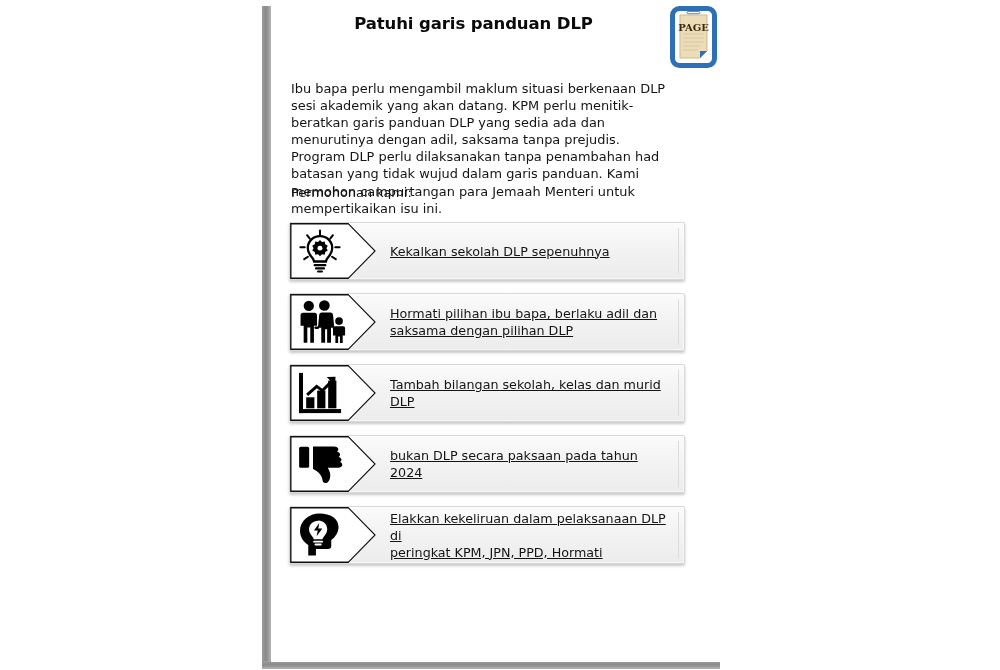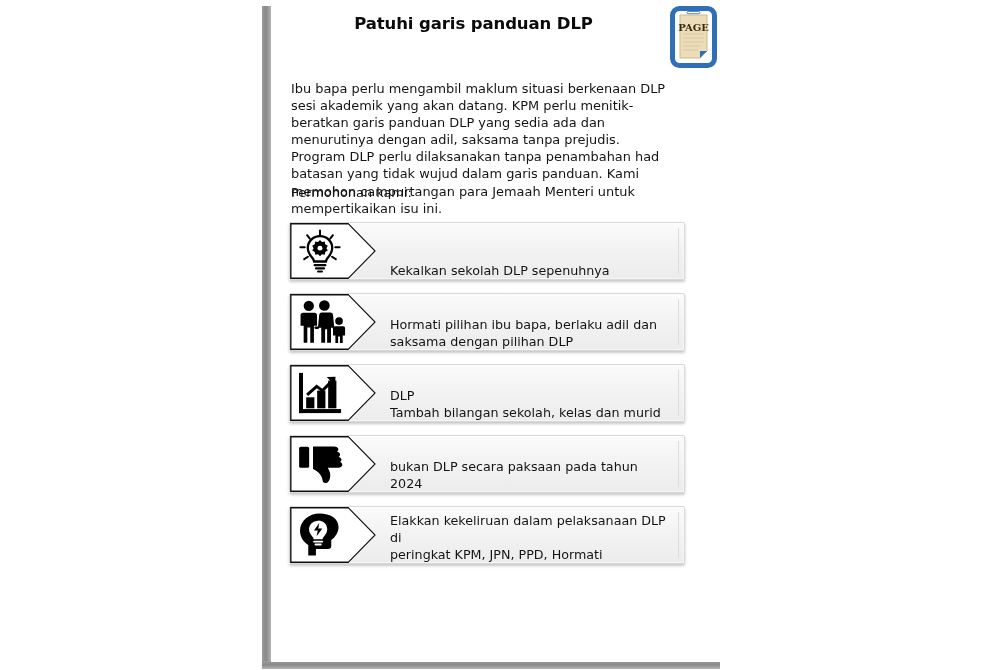--- a/index.html
+++ b/index.html
@@ -127,27 +127,28 @@
   }
   .icon-pent svg.glyph {
     position: relative;
     z-index: 2;
     display: block;
   }
 
   .req-text {
     flex: 1 1 auto;
     display: flex;
-    align-items: flex-end;
+    align-items: center;
     padding-left: 14px;
     padding-right: 10px;
     font-size: 12.7px;
     line-height: 17px;
     color: #141414;
     box-sizing: border-box;
+    text-decoration: underline;
   }
   .req-text span { display: block; }
 
   
   .card-rail {
     position: absolute;
     right: 5px; top: 5px;
     width: 1px; bottom: 5px;
     background: #dcdcdc;
   }
@@ -269,22 +270,22 @@
               <rect x="9.5" y="27.5" width="8.6" height="11.5"></rect>
               <rect x="21.0" y="20.5" width="8.6" height="18.5"></rect>
               <rect x="32.5" y="10.0" width="8.6" height="29.0"></rect>
               <path d="M10.5 25.0 L20.5 16.0 L26.5 20.5 L37.5 9.5" fill="none" stroke="#000000" stroke-width="3.1"></path>
               <path d="M31.0 6.4 L40.2 6.0 L39.6 15.2 Z"></path>
             </g>
           </svg>
         </div>
         <div class="req-text">
           <div>
+            <span>Tambah bilangan sekolah, kelas  dan murid</span>
             <span>DLP</span>
-            <span>Tambah bilangan sekolah, kelas  dan murid</span>
           </div>
         </div>
         <div class="card-rail"></div>
       </div>
 
       <div class="req-card h2">
         <div class="icon-pent">
           <svg class="pent-outline" viewBox="0 0 86 56" preserveAspectRatio="none">
             <polygon points="0.8,0.8 58.5,0.8 85.2,28 58.5,55.2 0.8,55.2" fill="#ffffff" stroke="#111111" stroke-width="1.4"></polygon>
           </svg>

